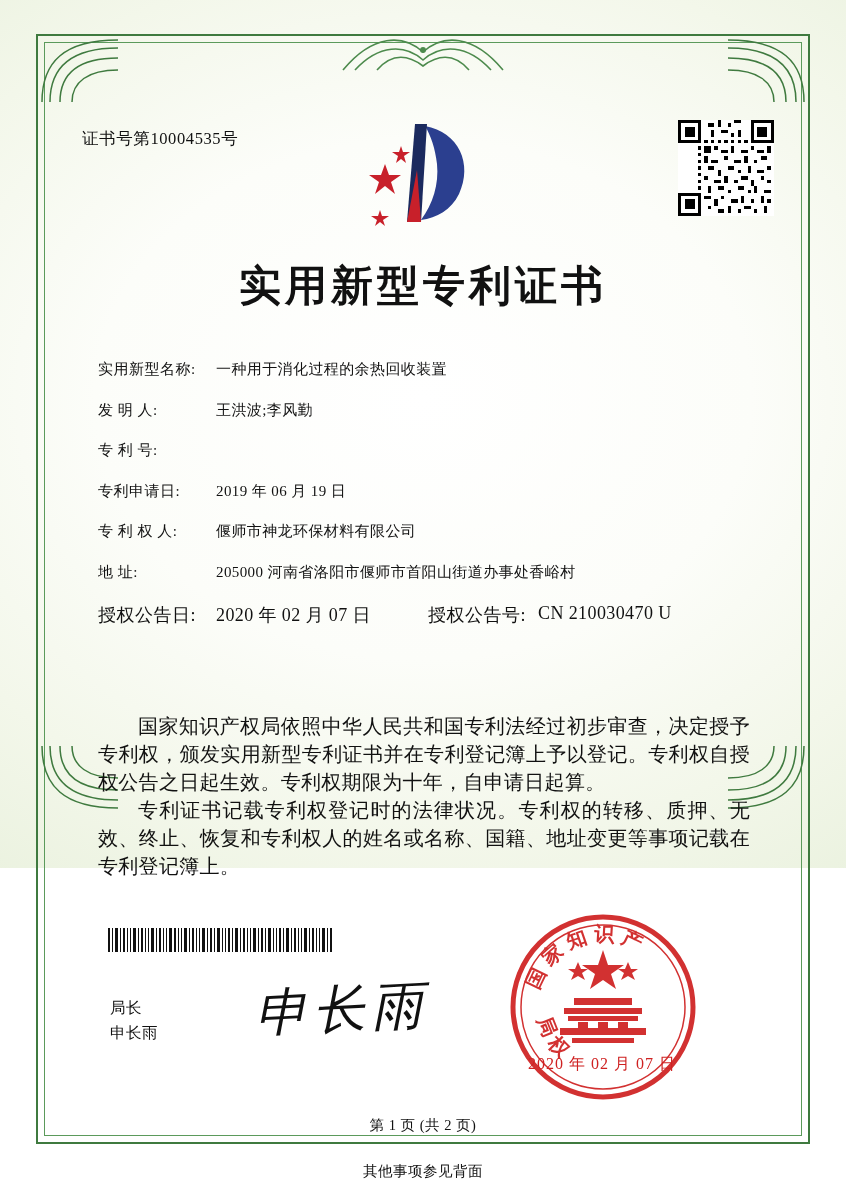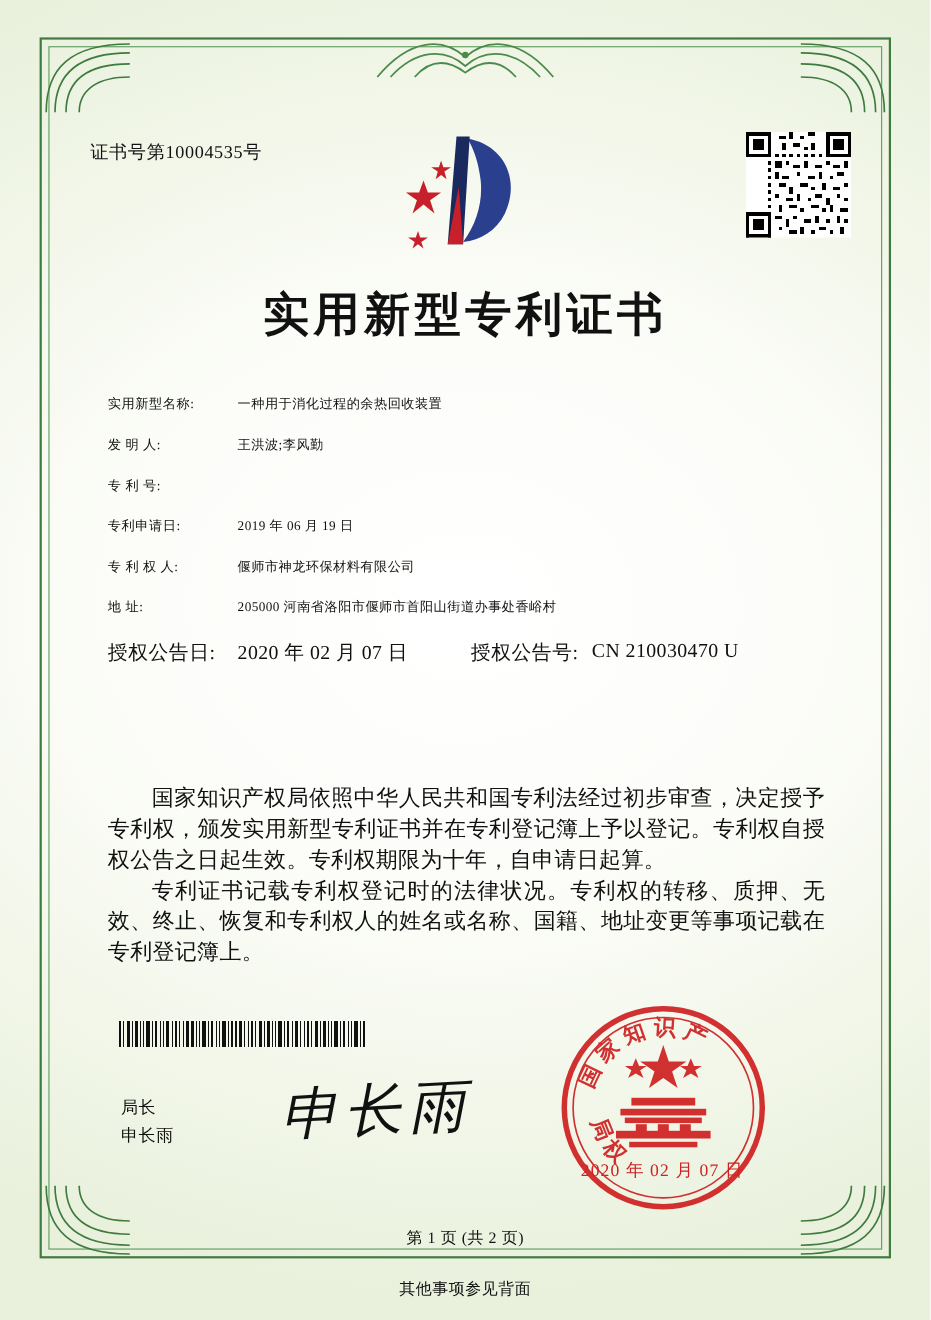--- a/index.html
+++ b/index.html
@@ -14,21 +14,21 @@
     color: #1a1a1a;
     position: relative;
     overflow: hidden;
   }
 
   
   .page {
     position: absolute;
     left: 0; top: 0;
     width: 846px;
-    height: 1200px;
+    height: 868px;
     background:
       radial-gradient(ellipse 780px 620px at 50% 46%, #ffffff 0%, #fcfdf9 42%, #f3f7ea 72%, #e9f1dd 100%);
   }
 
   
   .border-outer {
     position: absolute;
     left: 36px; top: 34px;
     width: 774px;
     height: 1110px;
@@ -109,21 +109,21 @@
   .fields {
     position: absolute;
     left: 98px;
     top: 360px;
     width: 660px;
   }
   .field-row {
     display: flex;
     align-items: baseline;
     margin-bottom: 22.5px;
-    font-size: 12px;
+    font-size: 15px;
     line-height: 1.2;
   }
   .field-label {
     flex: 0 0 auto;
     width: 118px;
     color: #111;
     letter-spacing: 0.5px;
     white-space: nowrap;
   }
   .field-label.spread {

